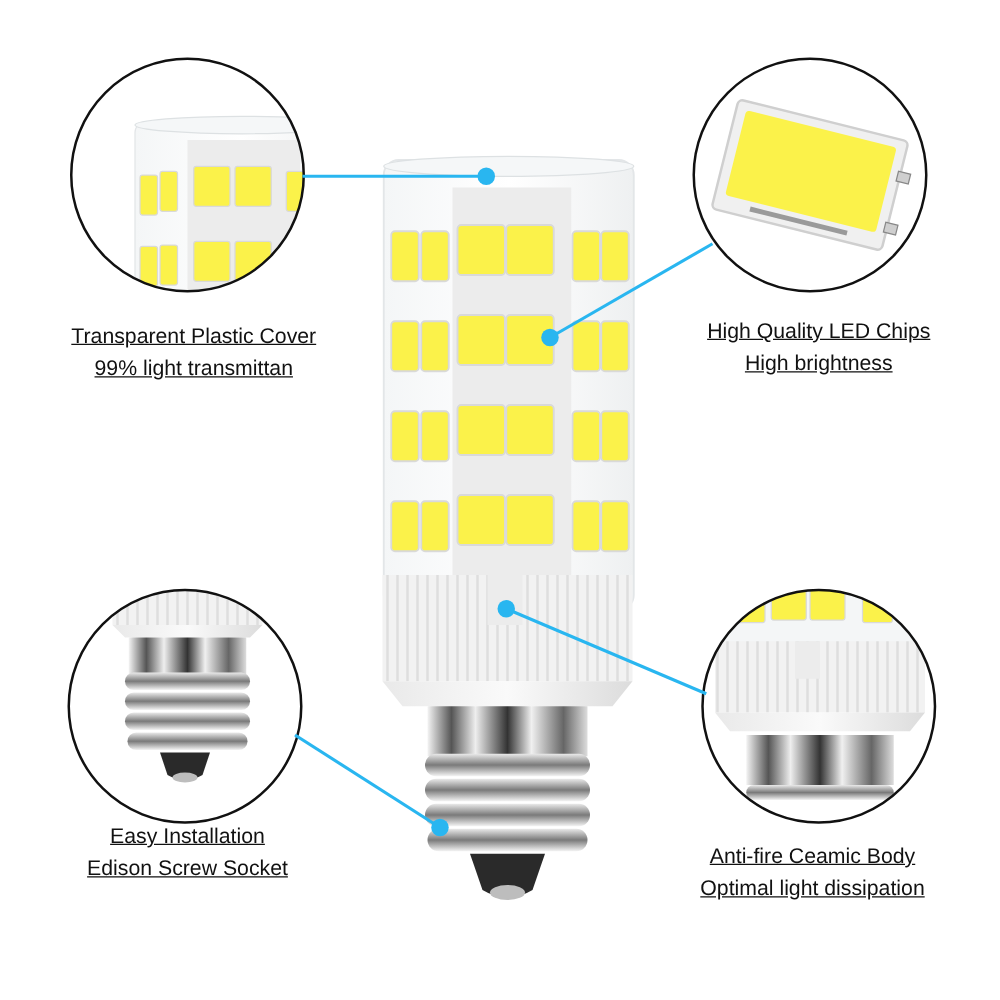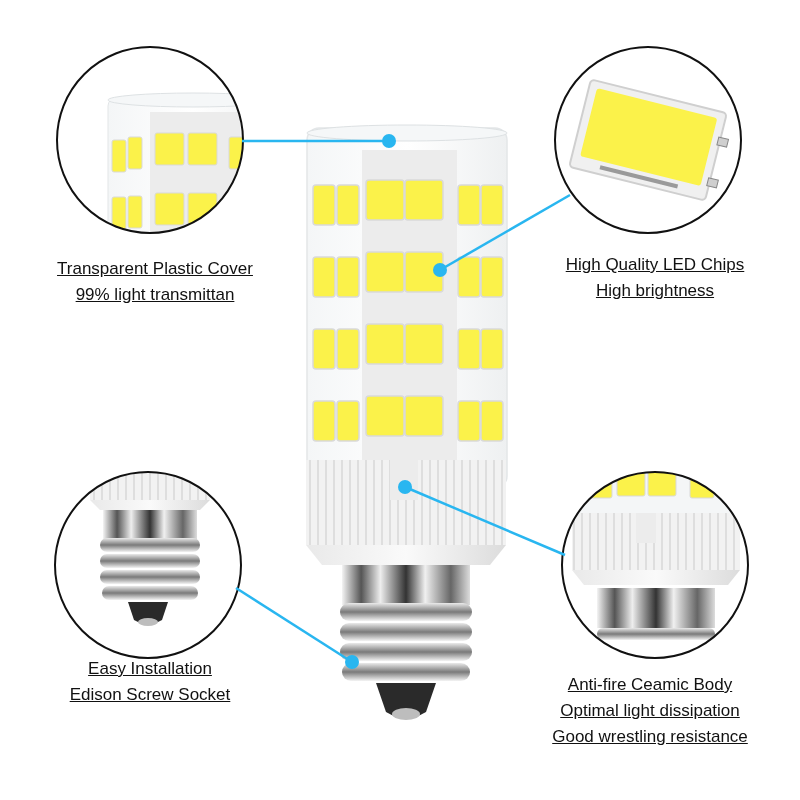--- a/index.html
+++ b/index.html
@@ -202,14 +202,13 @@
 </div>
 
 <div class="caption" style="left:30px; top:656px; width:240px;">
   <div>Easy Installation</div>
   <div>Edison Screw Socket</div>
 </div>
 
 <div class="caption" style="left:515px; top:652px; width:270px;margin-top:20px;">
   <div>Anti-fire Ceamic Body</div>
   <div>Optimal light dissipation</div>
-  <div>Good wrestling resistance</div>
 </div>
 
 </body></html>

